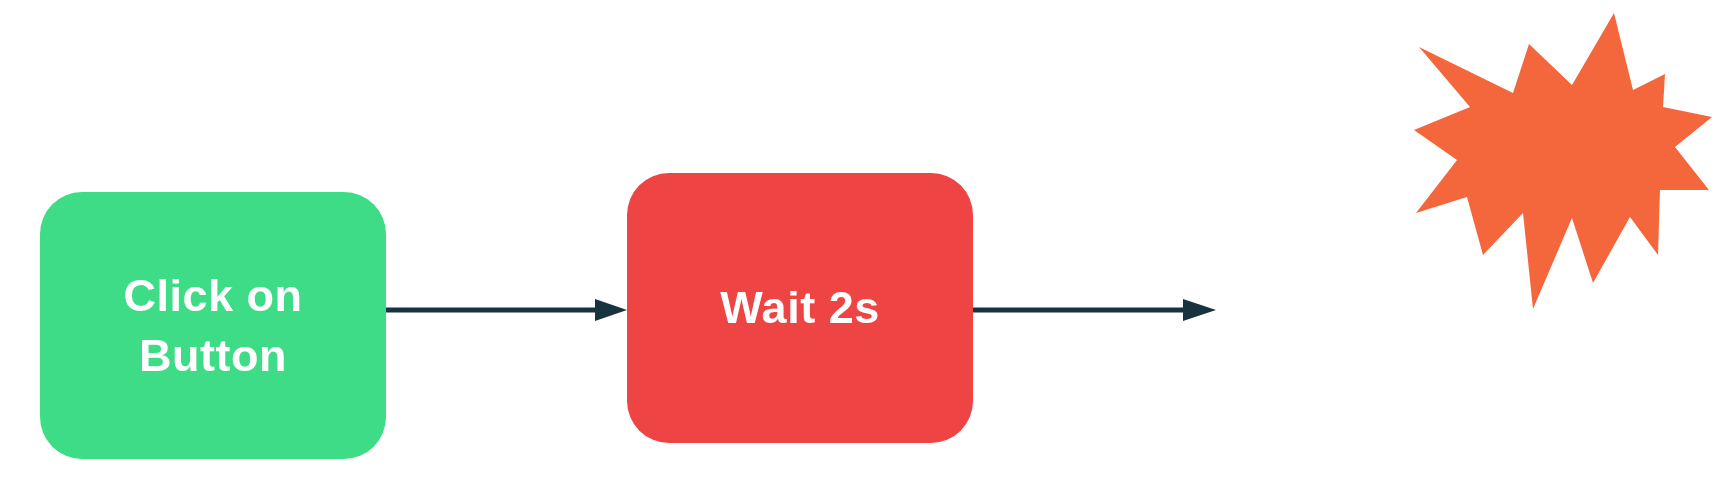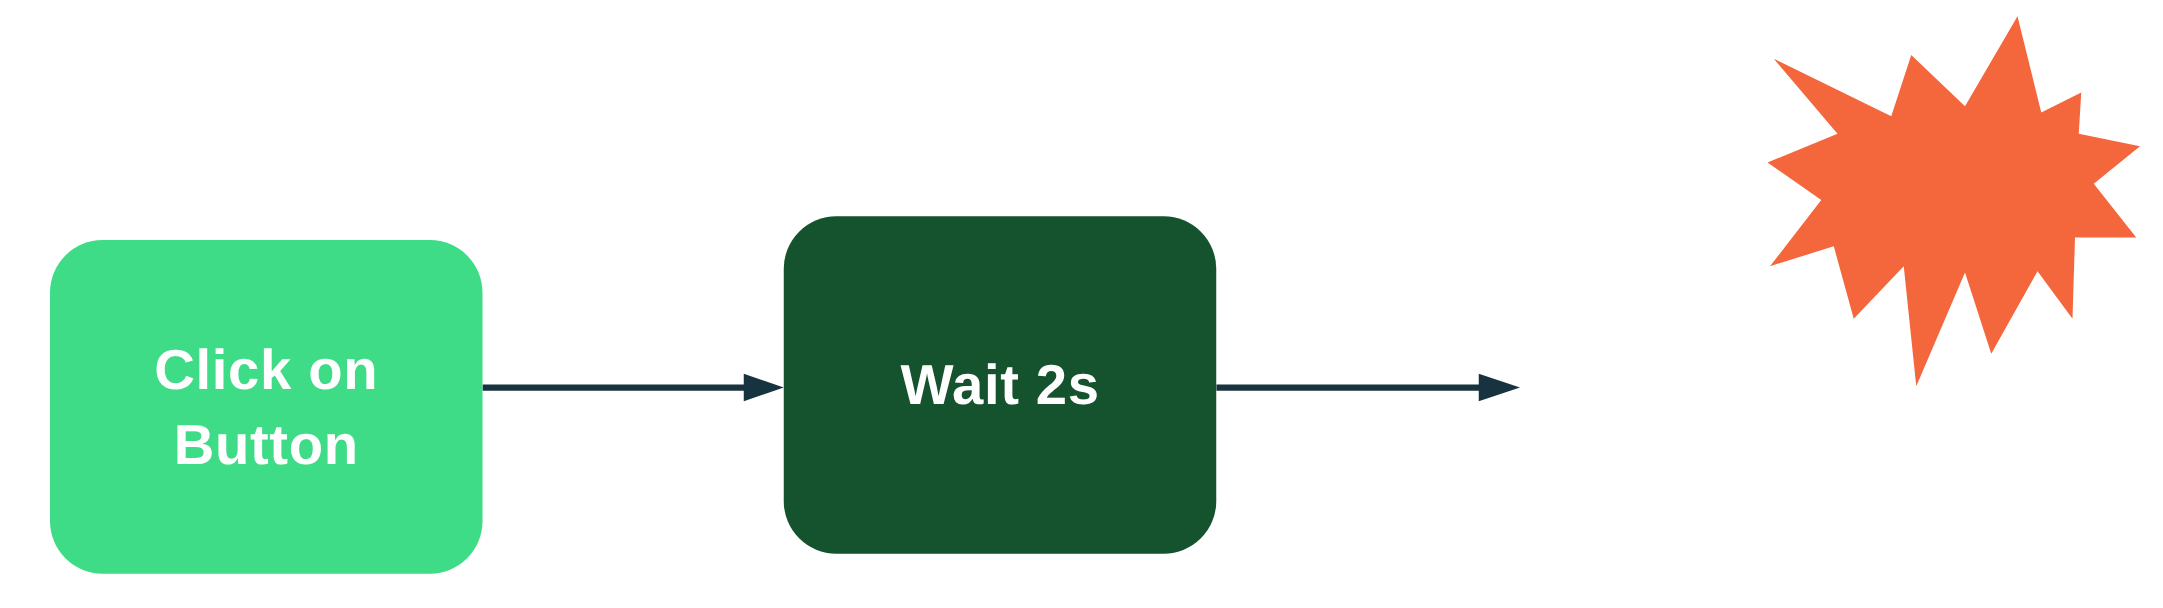--- a/index.html
+++ b/index.html
@@ -44,21 +44,21 @@
   <div class="node node-click" style="background: rgb(62, 220, 134);">
     <span class="label">Click on
 Button</span>
   </div>
 
   <svg class="arrow arrow-1" width="241" height="26" viewBox="0 0 241 26">
     <line x1="0" y1="13" x2="212" y2="13" stroke-width="5" stroke="#17333f"></line>
     <polygon points="209,2 241,13 209,24" fill="#17333f"></polygon>
   </svg>
 
-  <div class="node node-wait" style="background: #14532d;">
+  <div class="node node-wait" style="background: #ef4444;">
     <span class="label">Wait 2s</span>
   </div>
 
   <svg class="arrow arrow-2" width="243" height="26" viewBox="0 0 243 26">
     <line x1="0" y1="13" x2="214" y2="13" stroke-width="5" stroke="#17333f"></line>
     <polygon points="210,2 243,13 210,24" fill="#17333f"></polygon>
   </svg>
 
 
   <svg class="starburst" viewBox="0 0 305 305">

